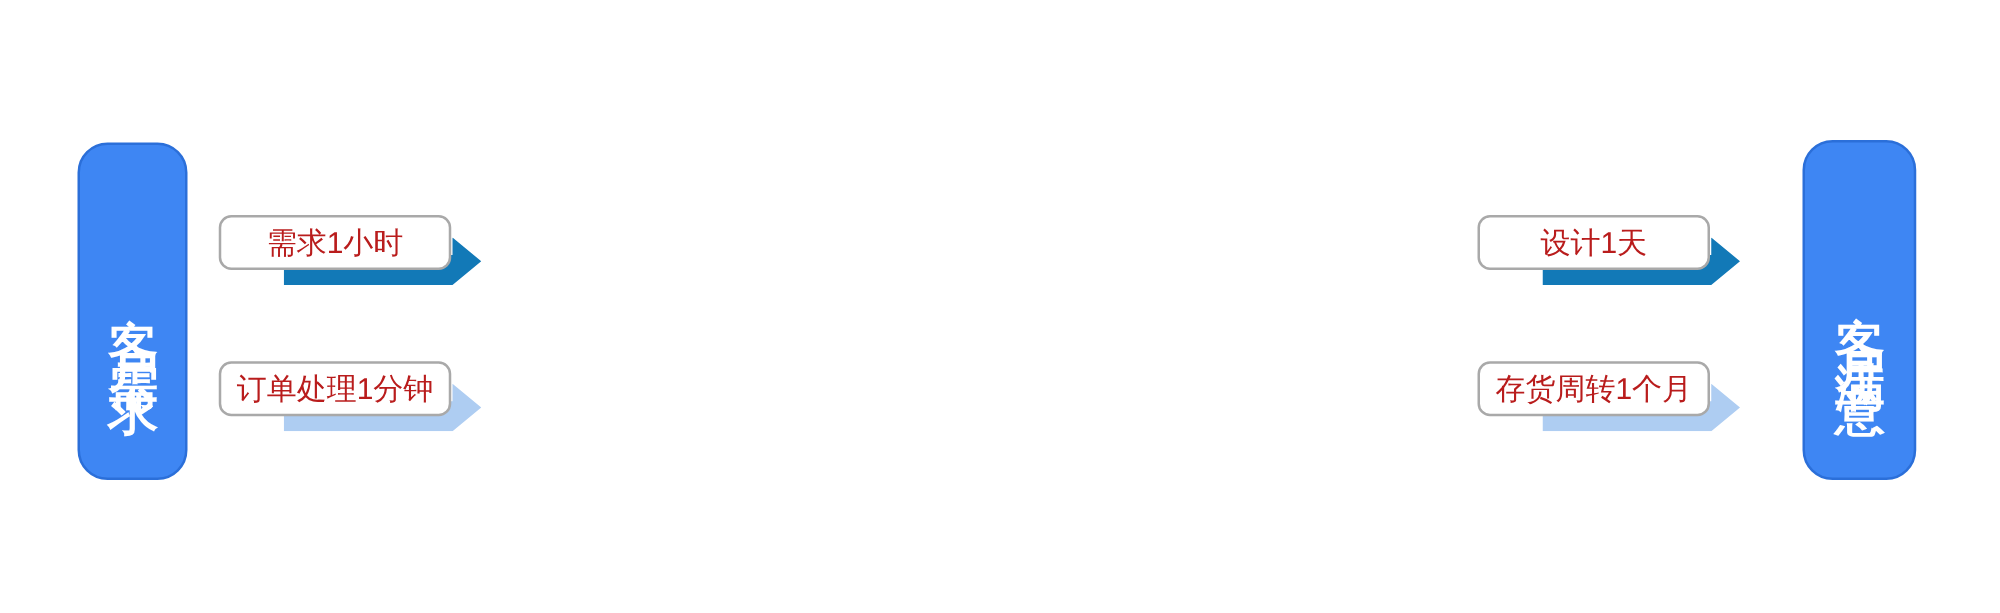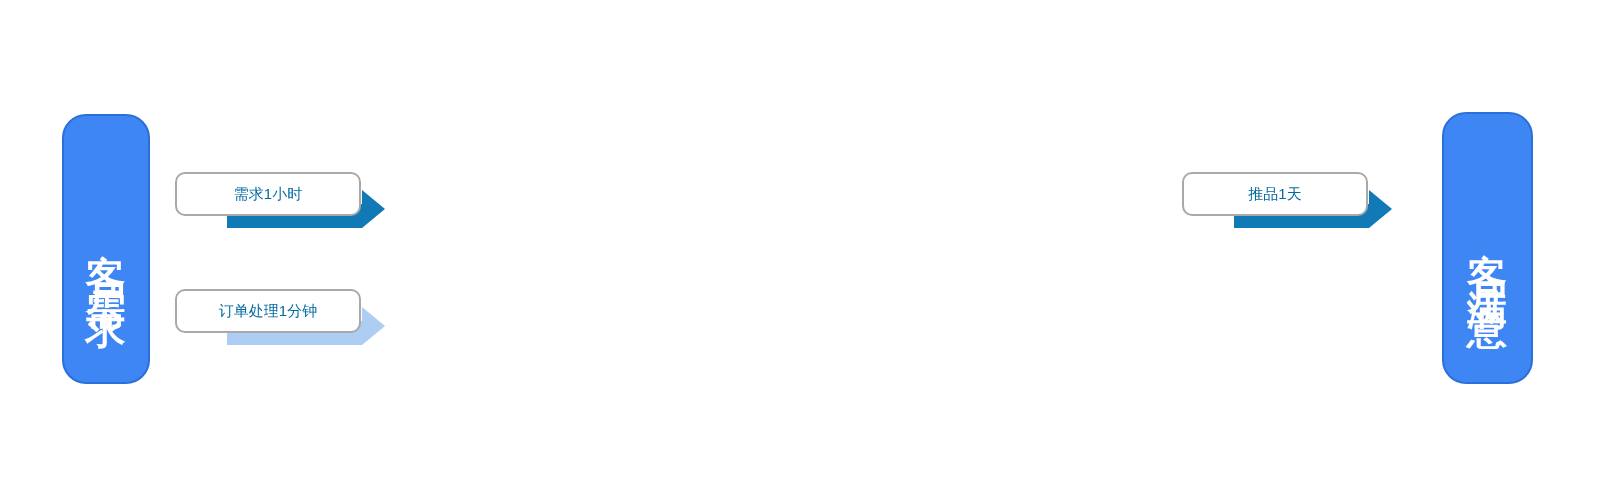--- a/index.html
+++ b/index.html
@@ -77,22 +77,22 @@
     background: #ffffff;
     border: 2px solid #a9a9a9;
     border-radius: 10px;
     box-sizing: border-box;
     display: flex;
     align-items: center;
     justify-content: center;
     z-index: 1;
   }
   .step-label {
-    font-size: 15px;
-    color: #0369a1;
+    font-size: 24px;
+    color: #b91c1c;
     white-space: nowrap;
   }
 </style>
 </head>
 <body>
 
 <div class="canvas">
 
   <div class="pillar pillar-left">
     <div class="pillar-label">客户需求</div>
@@ -105,33 +105,41 @@
         </svg>
       <div class="step-box">
         <span class="step-label">需求1小时</span>
       </div>
     </div>
     <div class="step">
       <svg class="step-arrow" viewBox="0 0 158 38" preserveAspectRatio="none">
           <polygon points="0,14 135,14 135,0 158,19 135,38 0,38" fill="#1279B7"></polygon>
         </svg>
       <div class="step-box">
-        <span class="step-label">推品1天</span>
+        <span class="step-label">设计1天</span>
       </div>
     </div>
   </div>
 
   <div class="row row-bottom">
     <div class="step">
       <svg class="step-arrow" viewBox="0 0 158 38" preserveAspectRatio="none">
           <polygon points="0,14 135,14 135,0 158,19 135,38 0,38" fill="#AECDF2"></polygon>
         </svg>
       <div class="step-box">
         <span class="step-label">订单处理1分钟</span>
       </div>
     </div>
+    <div class="step">
+      <svg class="step-arrow" viewBox="0 0 158 38" preserveAspectRatio="none">
+          <polygon points="0,14 135,14 135,0 158,19 135,38 0,38" fill="#AECDF2"></polygon>
+        </svg>
+      <div class="step-box">
+        <span class="step-label">存货周转1个月</span>
+      </div>
+    </div>
   </div>
 
   <div class="pillar pillar-right">
     <div class="pillar-label">客户满意</div>
   </div>
 
 </div>
 
 </body></html>

